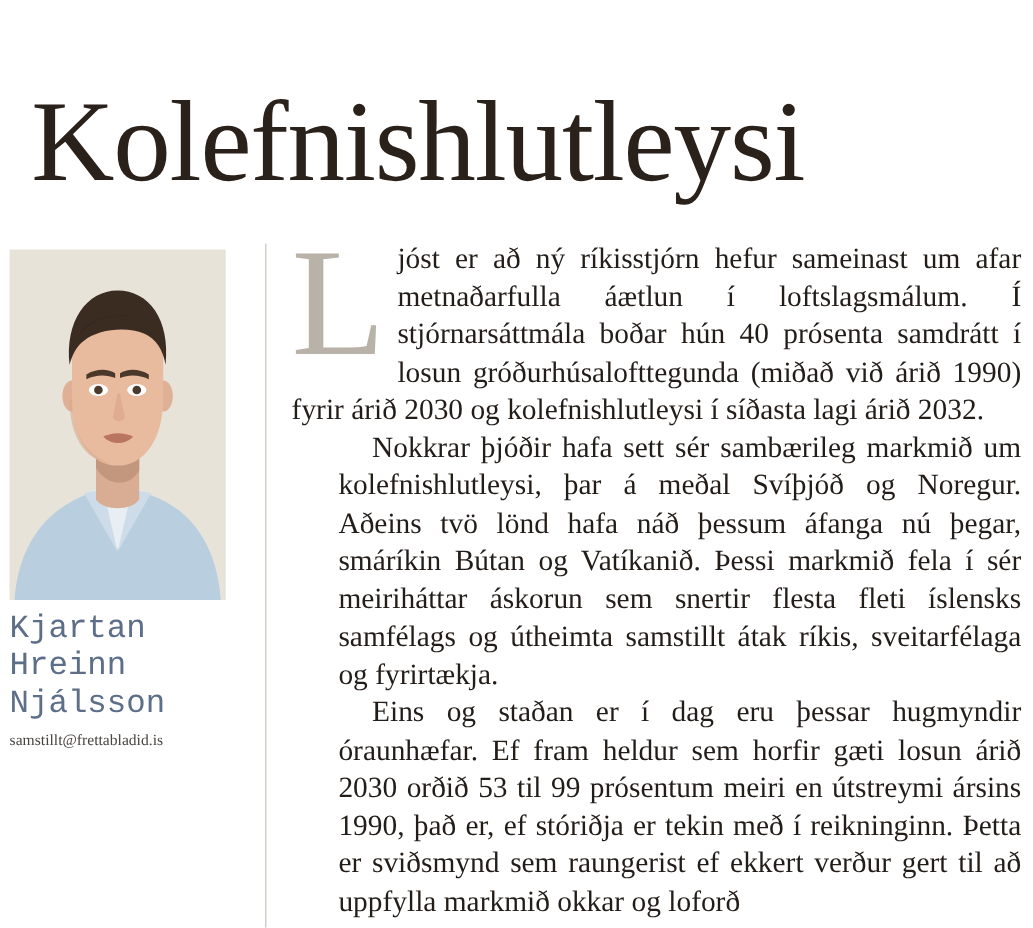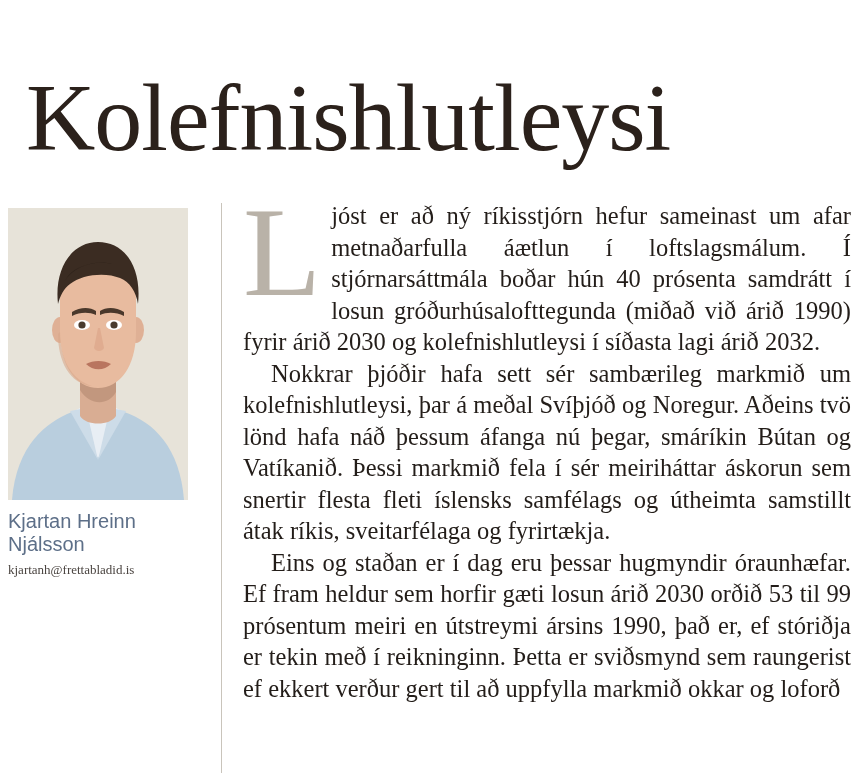--- a/index.html
+++ b/index.html
@@ -48,22 +48,22 @@
     width: 180px;
     height: 292px;
     background: #e6e2d8;
     overflow: hidden;
   }
   .portrait svg {
     display: block;
   }
   .byline-name {
     margin-top: 10px;
-    font-family: Liberation Sans, sans-serif;
-    font-size: 20px;
+    font-family: Liberation Mono, monospace;
+    font-size: 27px;
     line-height: 1.15;
     color: #5d6f88;
     width: 190px;
   }
   .byline-email {
     margin-top: 6px;
     font-family: "Liberation Serif", serif;
     font-size: 13px;
     color: #4a4440;
   }
@@ -89,20 +89,21 @@
     margin: 0;
     font-family: "Liberation Serif", serif;
     font-size: 24.5px;
     line-height: 31.5px;
     color: #231d19;
     text-align: justify;
     text-justify: inter-word;
   }
   .body-col p + p {
     text-indent: 28px;
+    margin-left: 39px;
   }
   .dropcap {
     float: left;
     font-family: "Liberation Serif", serif;
     font-size: 128px;
     line-height: 100px;
     font-weight: 400;
     color: #b9b2a8;
     margin: 2px 10px 0 0;
     padding: 0;
@@ -148,21 +149,21 @@
         <path d="M90 120 L86 140 C88 144 94 144 96 140 L92 120 Z" fill="#d8a184" opacity="0.55"></path>
 
         <path d="M78 156 C85 152 96 152 103 156 C96 163 85 163 78 156 Z" fill="#b9755f"></path>
 
         <path d="M52 124 C52 152 64 172 84 178 C62 176 50 154 50 126 Z" fill="#d8a88c" opacity="0.6"></path>
       </svg>
     </div>
 
     <div class="byline-name">Kjartan Hreinn Njálsson</div>
 
-    <div class="byline-email">kjartanh@frettabladid.is</div>
+    <div class="byline-email">samstillt@frettabladid.is</div>
   </div>
 
   <div class="vrule"></div>
 
   <div class="body-col">
     <p><span class="dropcap">L</span><span>jóst er að ný ríkisstjórn hefur sameinast um afar metnaðarfulla áætlun í loftslagsmálum. Í stjórnarsáttmála boðar hún 40 prósenta samdrátt í losun gróðurhúsalofttegunda (miðað við árið 1990) fyrir árið 2030 og kolefnishlutleysi í síðasta lagi árið 2032.</span></p>
     <p>Nokkrar þjóðir hafa sett sér sambærileg markmið um kolefnishlutleysi, þar á meðal Svíþjóð og Noregur. Aðeins tvö lönd hafa náð þessum áfanga nú þegar, smáríkin Bútan og Vatíkanið. Þessi markmið fela í sér meiriháttar áskorun sem snertir flesta fleti íslensks samfélags og útheimta samstillt átak ríkis, sveitarfélaga og fyrirtækja.</p>
     <p>Eins og staðan er í dag eru þessar hugmyndir óraunhæfar. Ef fram heldur sem horfir gæti losun árið 2030 orðið 53 til 99 prósentum meiri en útstreymi ársins 1990, það er, ef stóriðja er tekin með í reikninginn. Þetta er sviðsmynd sem raungerist ef ekkert verður gert til að uppfylla markmið okkar og loforð</p>
   </div>
 

